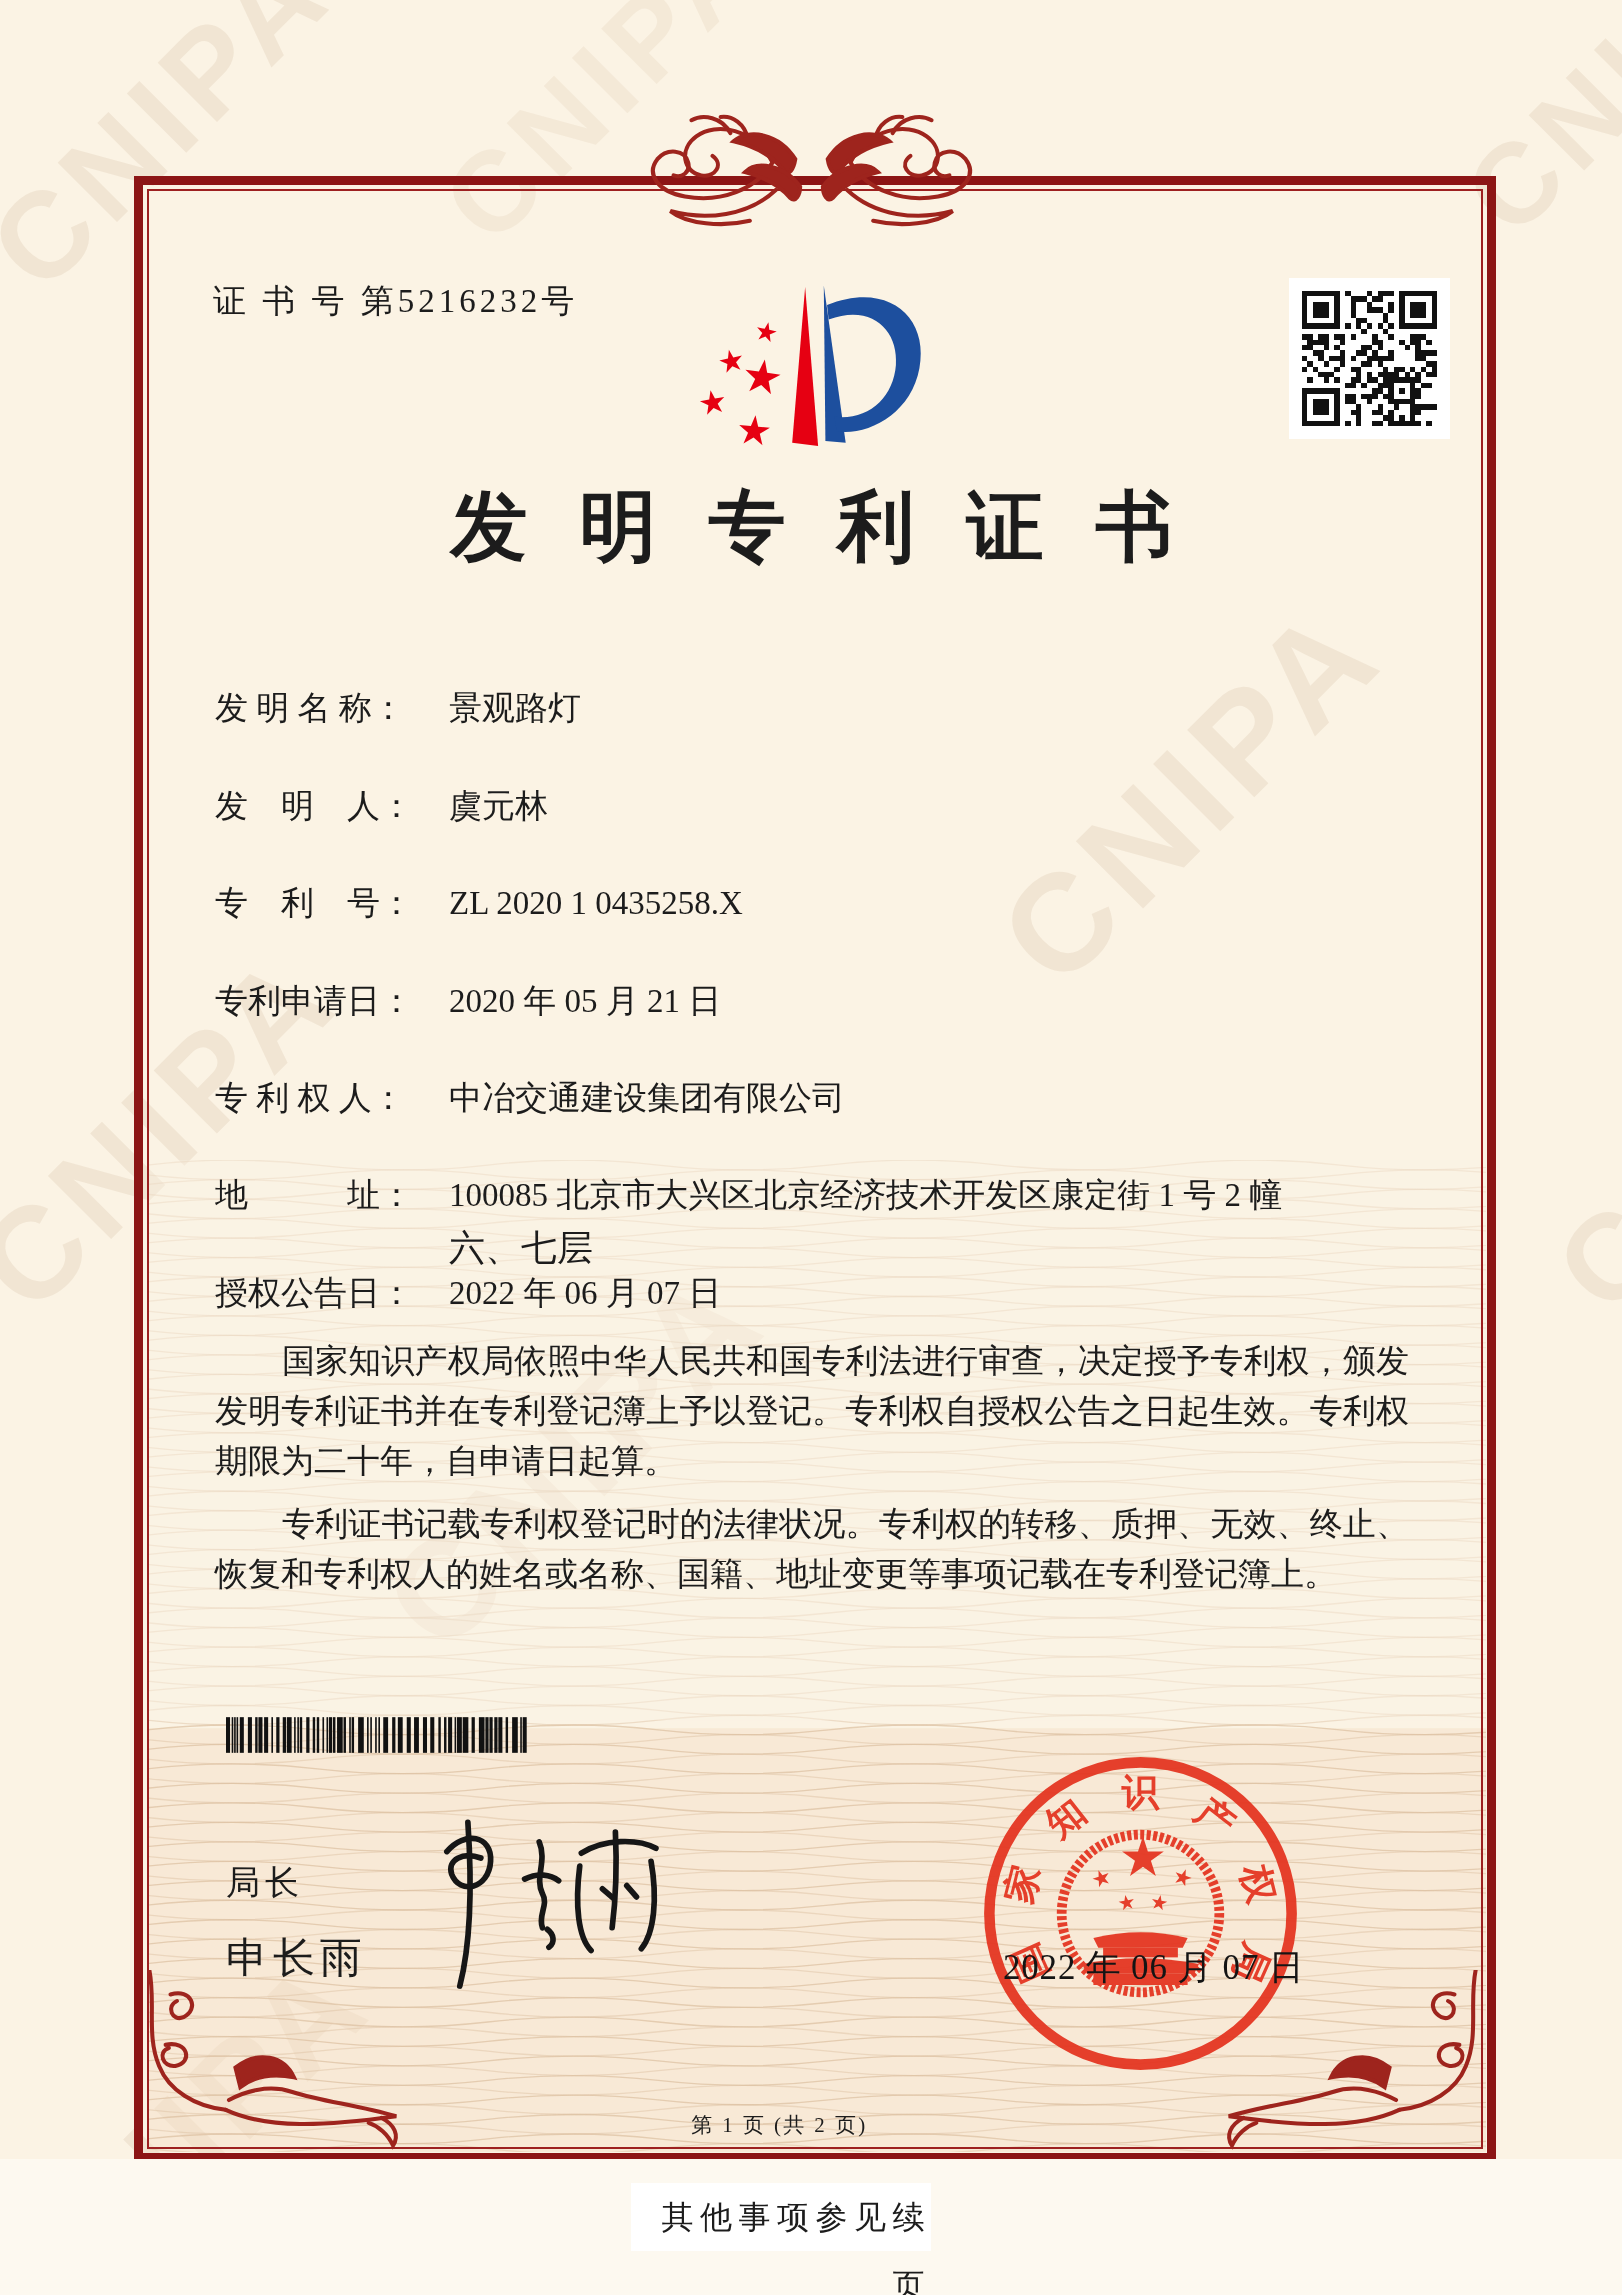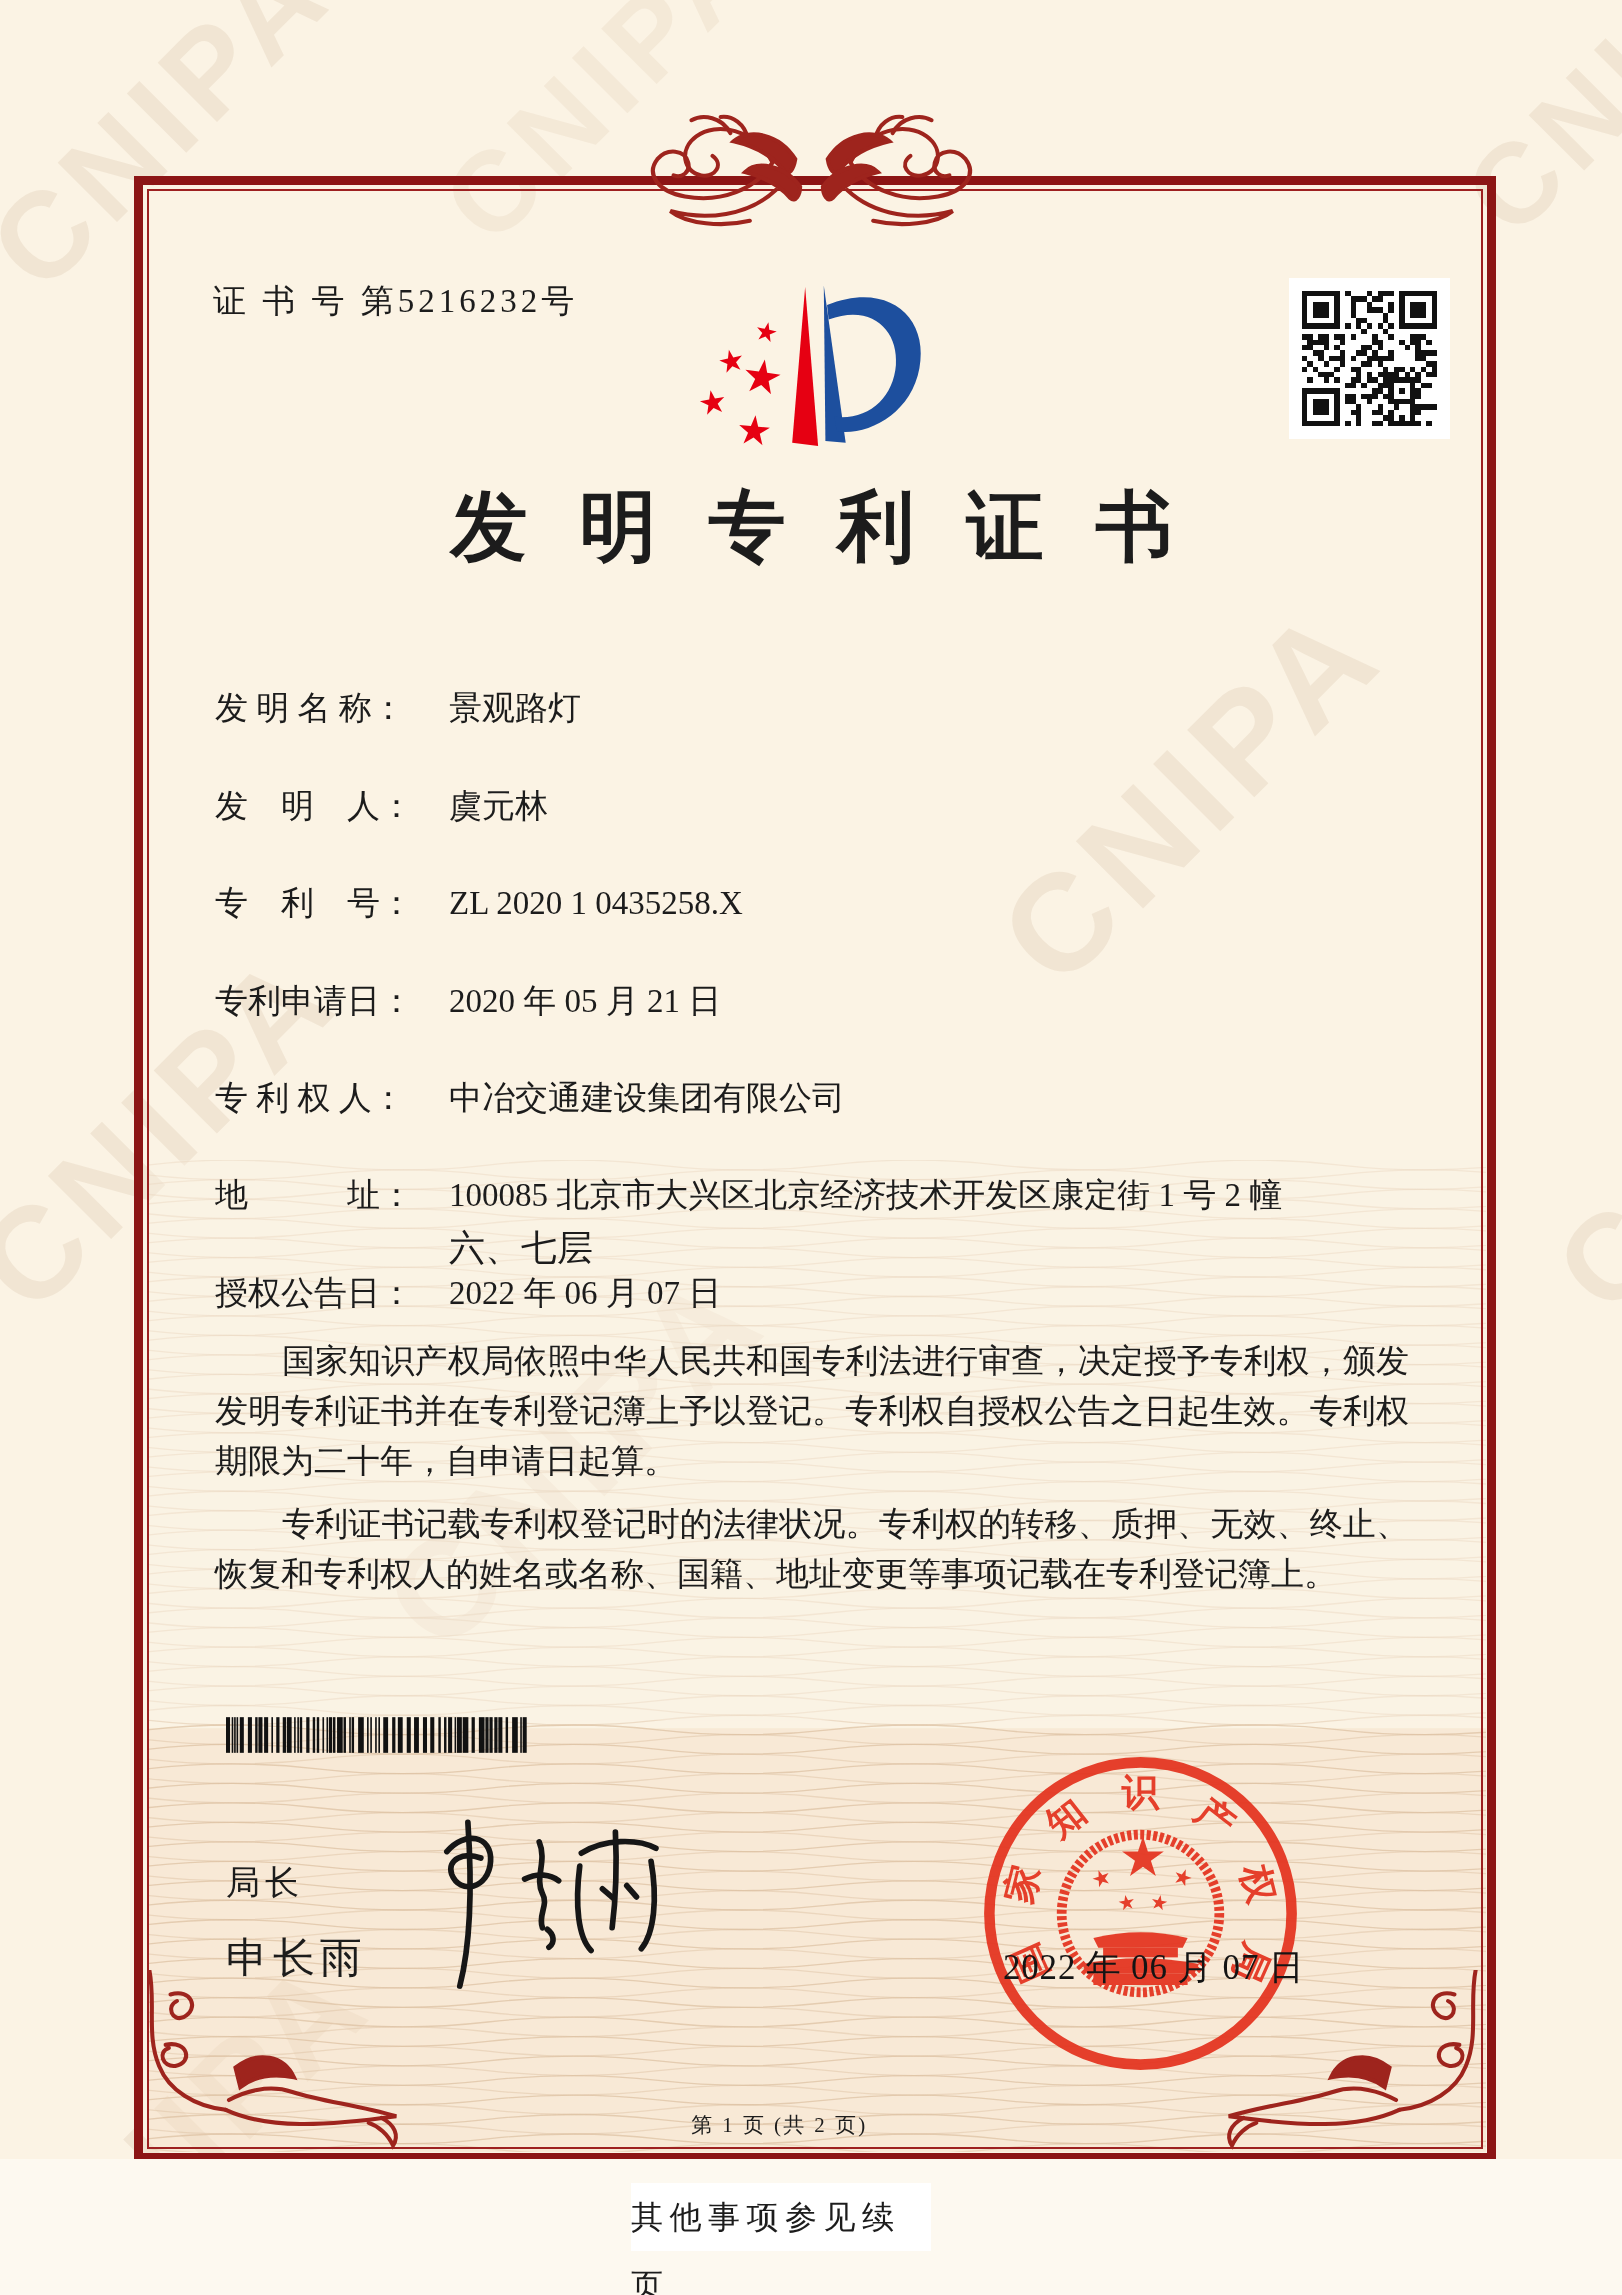--- a/index.html
+++ b/index.html
@@ -44,21 +44,21 @@
   .barcode{position:absolute;left:226px;top:1717px;}
   .signer-role{position:absolute;left:226px;top:1860px;font-size:34px;letter-spacing:4.9px;}
   .signer-name{position:absolute;left:226px;top:1930px;font-size:42px;letter-spacing:4.9px;}
   .signature{position:absolute;left:369px;top:1814px;}
   .seal{position:absolute;left:978px;top:1751px;opacity:0.93;}
   .seal-date{position:absolute;left:1003px;top:1944px;font-size:35px;letter-spacing:0.8px;color:#141414;white-space:nowrap;}
   .page-info{position:absolute;left:617px;top:2111px;width:325px;text-align:center;font-size:21px;letter-spacing:2.4px;}
   .bottom-strip{position:absolute;left:0;top:2159px;width:1623px;height:136px;background:#fdf9f0;}
   .cont-box{
     position:absolute;left:631px;top:2183px;width:300px;height:68px;background:#ffffff;
-    text-align:left;line-height:68px;font-size:32px;letter-spacing:6.5px;
+    text-align:right;line-height:68px;font-size:32px;letter-spacing:6.5px;
   }
 </style>
 </head>
 <body>
 
 <div class="page">
 
   <span class="wm" style="left:-49px;top:49px;font-size:122px">CNIPA</span>
   <span class="wm" style="left:406px;top:16px;font-size:114px;color:rgba(186,150,110,0.10)">CNIPA</span>
   <span class="wm" style="left:1428px;top:8px;font-size:114px">CNIPA</span>

